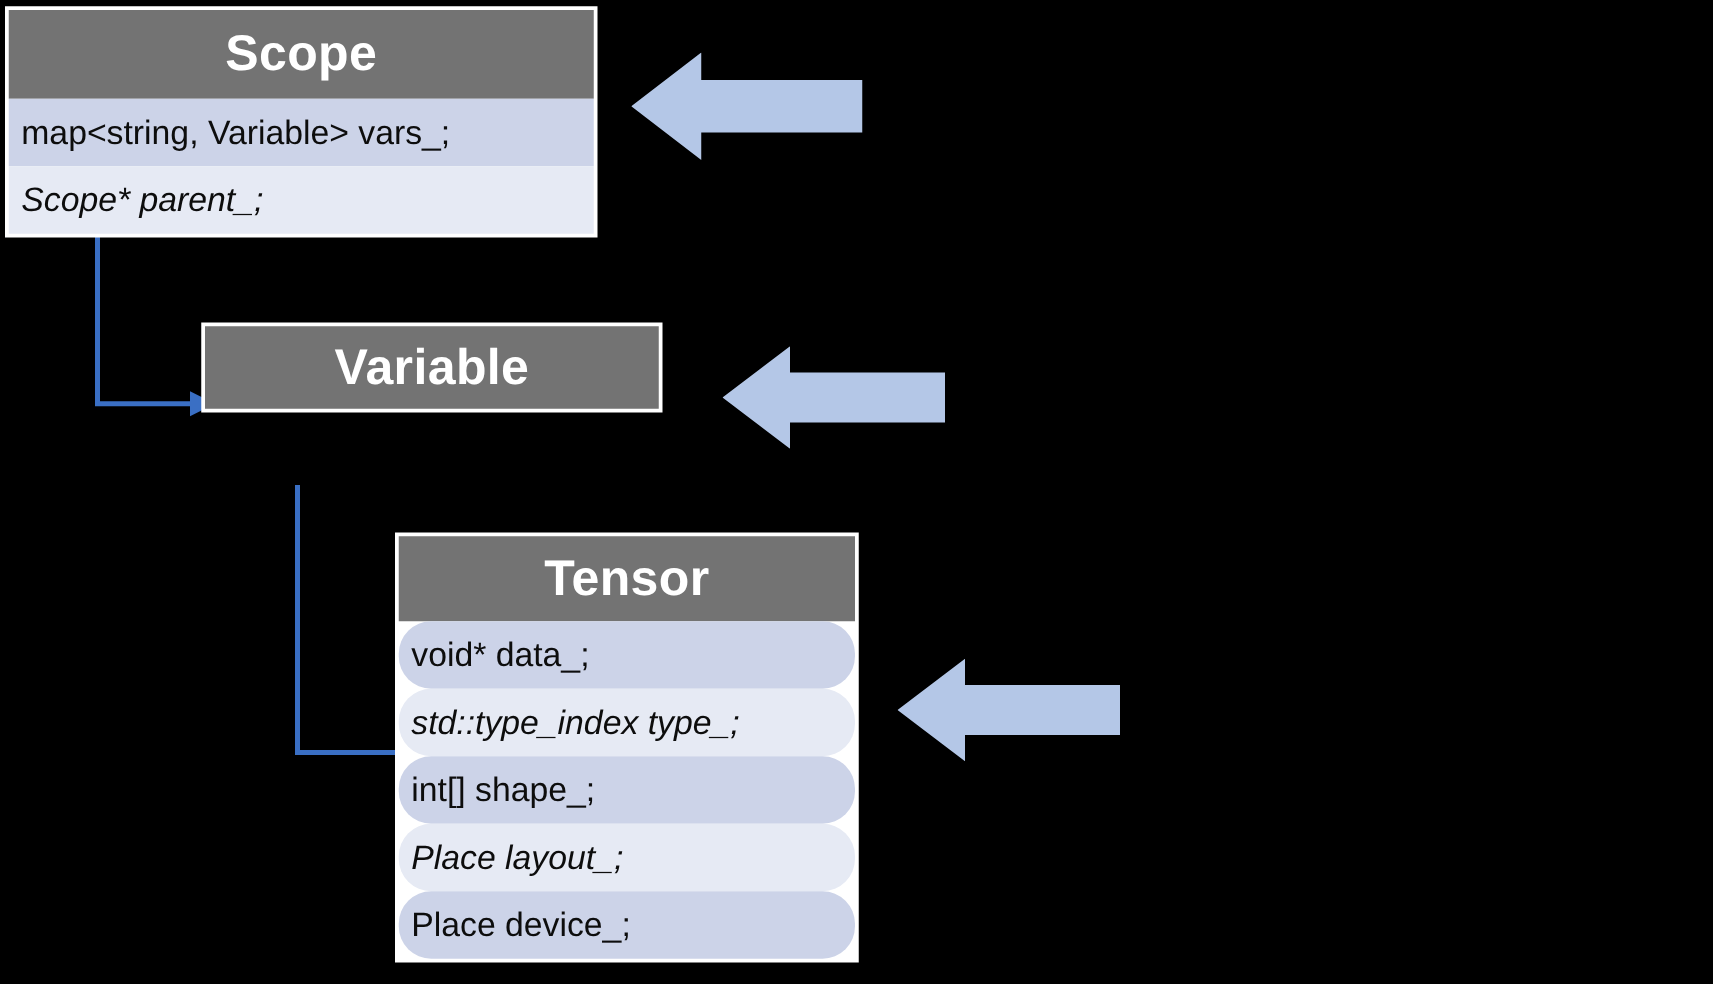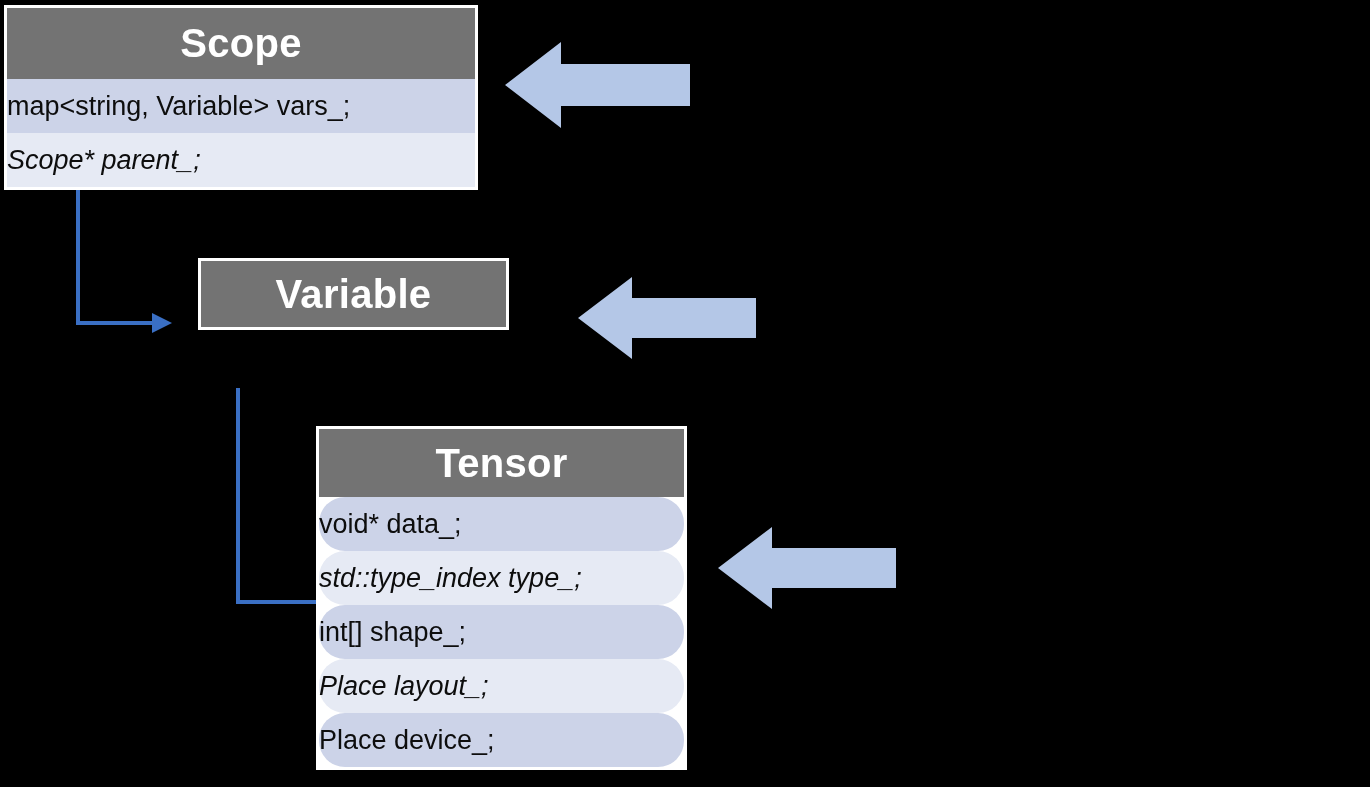--- a/index.html
+++ b/index.html
@@ -37,32 +37,32 @@
     align-items: center;
     justify-content: center;
     letter-spacing: 0.3px;
   }
   .class-row {
     box-sizing: border-box;
     color: #0d0d0d;
     font-size: 27px;
     display: flex;
     align-items: center;
-    padding-left: 0;
+    padding-left: 10px;
     white-space: nowrap;
   }
   .row-dark  { background: #ccd3e8; }
   .row-light { background: #e6eaf4; font-style: italic; }
 
   
   #box-scope    { left: 4px;   top: 5px;   width: 474px; }
   #box-scope  .class-header { height: 71px; }
   #box-scope  .class-row    { height: 54px; }
 
-  #box-variable { left: 161px; top: 258px; width: 311px; margin-left: 37px; }
+  #box-variable { left: 161px; top: 258px; width: 369px; }
   #box-variable .class-header { height: 66px; }
   #box-variable .class-row    { height: 53px; }
 
   #box-tensor   { left: 316px; top: 426px; width: 371px; }
   #box-tensor .class-header { height: 68px; }
   #box-tensor .class-row    { height: 54px; border-radius: 26px; }
 
   
   .connector {
     position: absolute;

